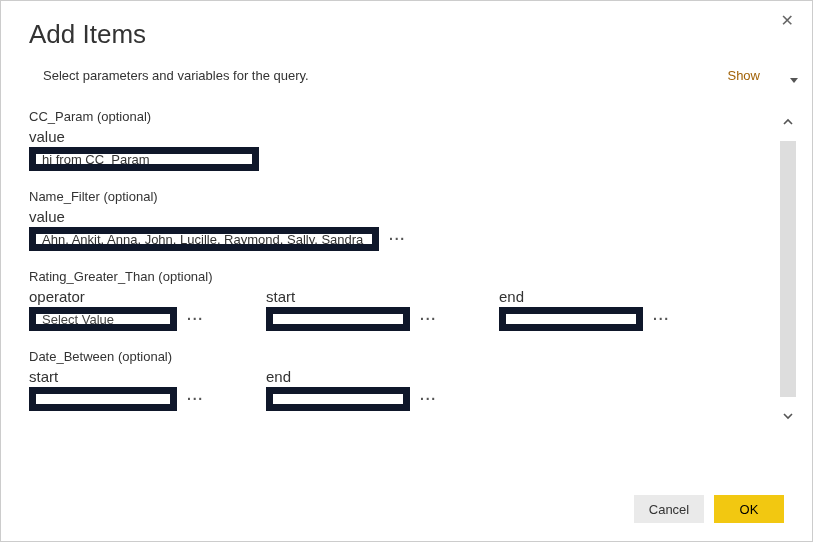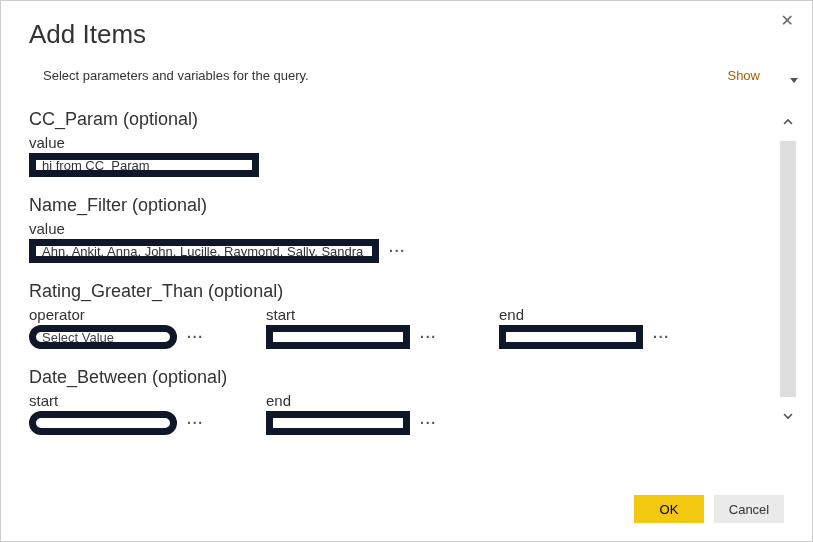--- a/index.html
+++ b/index.html
@@ -94,21 +94,21 @@
     text-align: center;
     cursor: pointer;
     display: flex;
     align-items: center;
     justify-content: center;
   }
   .scroll-arrow.up { top: 0; }
   .scroll-arrow.down { bottom: 0; }
   .section { margin-bottom: 18px; }
   .section-title {
-    font-size: 18px;
+    font-size: 13px;
     color: #333;
     margin-bottom: 4px;
   }
   .field-row {
     display: flex;
     gap: 62px;
   }
   .field {
     display: flex;
     flex-direction: column;
@@ -128,21 +128,21 @@
     color: #333;
     padding: 3px 6px;
     border: 7px solid #0f172a;
     background: #fff;
     outline: none;
     height: 24px;
   }
   .text-input::placeholder { color: #444; }
   .w-230 { width: 230px; }
   .w-350 { width: 350px; }
-  .w-148 { width: 148px; border-radius: 12px; }
+  .w-148 { width: 148px; }
   .w-144 { width: 144px; }
   .more-btn {
     margin-left: 10px;
     font-size: 14px;
     font-weight: 700;
     color: #555;
     letter-spacing: 1px;
     cursor: pointer;
     user-select: none;
   }
@@ -268,17 +268,17 @@
     </div>
     <div class="scroll-track"></div>
     <div class="scroll-arrow down">
       <svg width="12" height="12" viewBox="0 0 12 12">
           <path d="M2 4 L6 8 L10 4" fill="none" stroke="#555" stroke-width="1.6"></path>
         </svg>
     </div>
   </div>
 
   <div class="footer">
+    <button class="btn btn-secondary">Cancel</button>
     <button class="btn btn-primary">OK</button>
-    <button class="btn btn-secondary">Cancel</button>
   </div>
 
 </div>
 
 </body></html>

